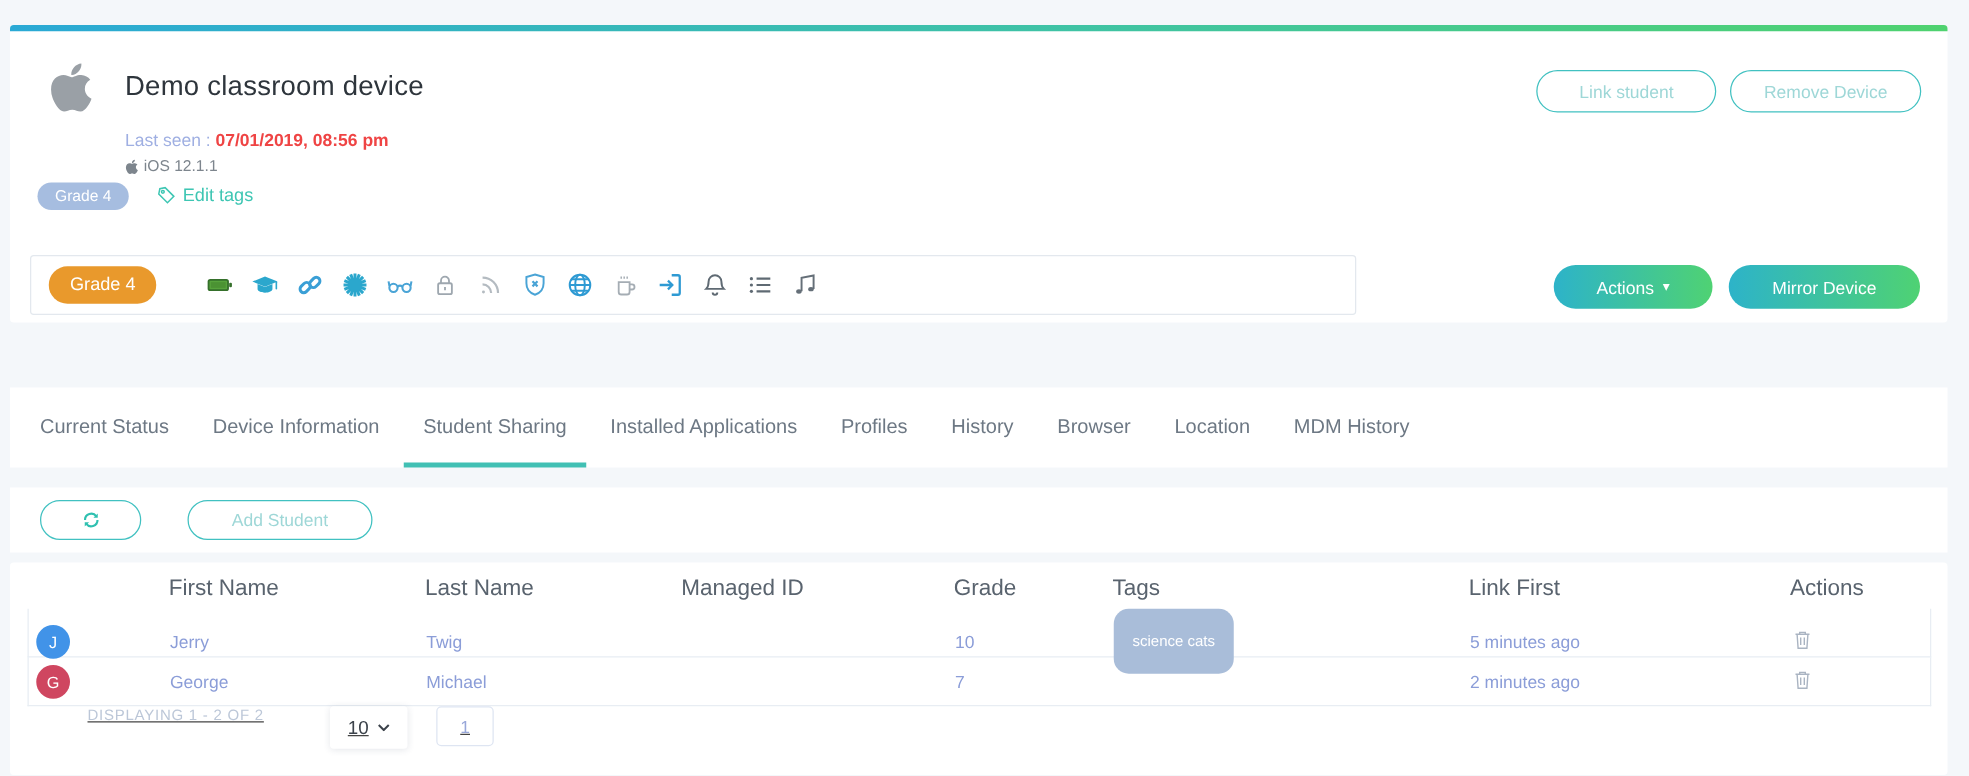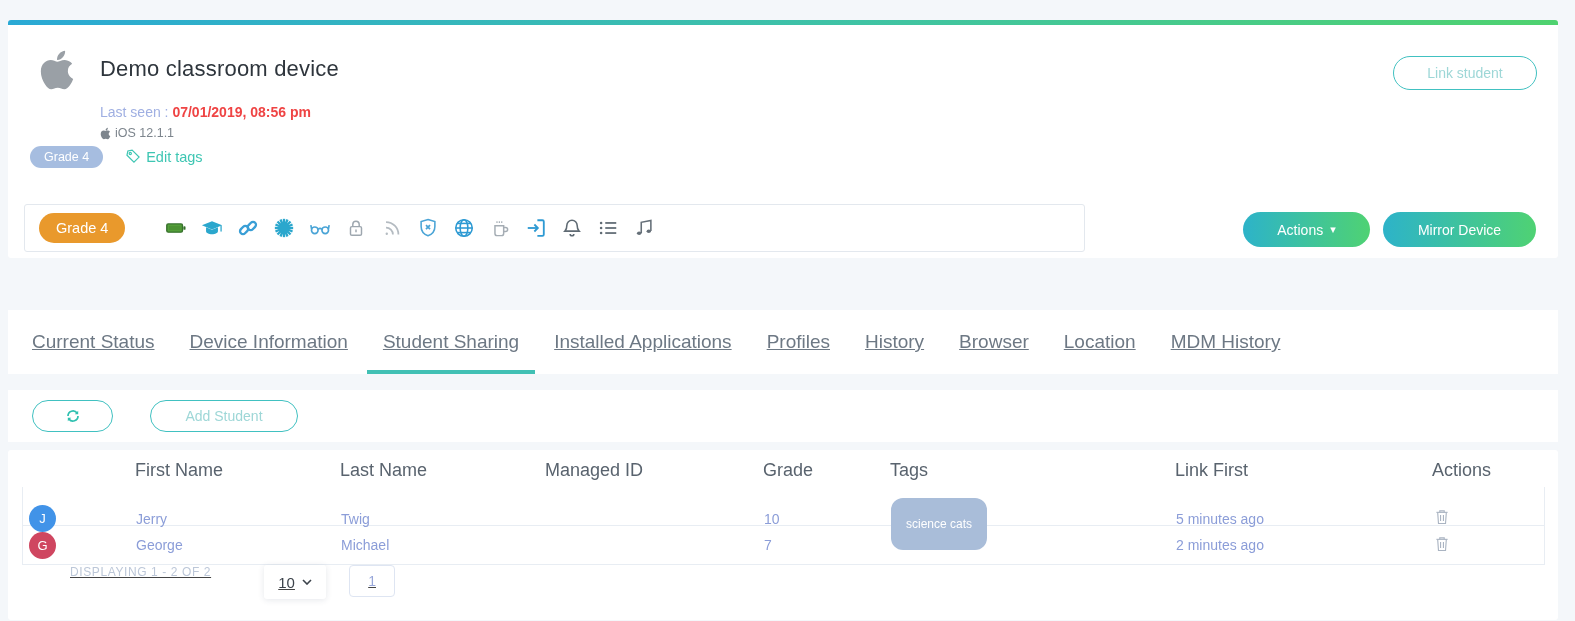--- a/index.html
+++ b/index.html
@@ -42,41 +42,41 @@
   .action-buttons { position: absolute; top: 192px; right: 22px; display: flex; gap: 13px; }
   .pill-gradient { background: linear-gradient(90deg, #2db3c9, #4fd273); color: #fff; border: none;
     border-radius: 18px; height: 35px; font-size: 14px; display: flex; align-items: center; justify-content: center;
     gap: 7px; cursor: pointer; font-family: "Liberation Sans", sans-serif; }
   .btn-actions { width: 127px; }
   .btn-mirror { width: 153px; }
   .caret { font-size: 11px; }
 
   
   .tab-band { margin-top: 52px; height: 64px; display: flex; align-items: stretch; padding-left: 24px; gap: 35px; }
-  .tab { position: relative; display: flex; align-items: center; font-size: 19px; color: #6d7884; cursor: pointer; white-space: nowrap; text-decoration: underline; }
+  .tab { position: relative; display: flex; align-items: center; font-size: 16px; color: #6d7884; cursor: pointer; white-space: nowrap; }
   .tab.active::after { content: ""; position: absolute; left: -16px; right: -16px; bottom: 0; height: 4px; background: #41c0b4; }
 
   
   .tools-band { margin-top: 16px; height: 52px; display: flex; align-items: center; padding-left: 24px; gap: 37px; }
   .btn-refresh { min-width: 81px; width: 81px; padding: 0; height: 32px; }
   .btn-refresh svg { width: 16px; height: 16px; }
   .btn-add { min-width: 148px; height: 32px; }
 
   
   .table-card { margin-top: 8px; height: 170px; border-radius: 3px; padding: 0 13px 0 14px; }
   .grid { display: grid; grid-template-columns: 113px 205px 205px 218px 127px 285px 257px 1fr; align-items: center; }
   .thead { height: 37px; padding-top: 3px; font-size: 18px; color: #59636e; }
   .trow { height: 39px; border: 1px solid #e8edf3; border-top: none; font-size: 14px; color: #8b9dd8; }
   .trow:first-of-type { border-top: 1px solid #e8edf3; }
   .avatar { width: 27px; height: 27px; border-radius: 50%; color: #fff; font-size: 13px;
     display: flex; align-items: center; justify-content: center; margin-left: 6px; }
   .avatar-blue { background: #4193e8; }
   .avatar-red { background: #cf4660; }
   .tag-pill { display: inline-block; background: #a9bdd9; color: #fff; font-size: 12px;
-    padding: 19px 15px; border-radius: 12px; margin-top: 11px; }
+    padding: 19px 15px; border-radius: 12px; }
   .trash-btn { background: none; border: none; cursor: pointer; padding: 0; width: 18px; height: 19px; }
   .trash-btn svg { width: 16px; height: 18px; stroke: #aab4c2; fill: none; stroke-width: 1.4; }
 
   
   .pagination { height: 56px; display: flex; align-items: flex-start; padding-left: 48px; text-decoration: underline; }
   .displaying { font-size: 12px; color: #bcc7d8; letter-spacing: .6px; }
   .page-size { margin-left: 53px; width: 62px; height: 34px; background: #fff; border-radius: 3px;
     box-shadow: 0 1px 6px rgba(40,60,90,.12); display: flex; align-items: center; justify-content: center;
     gap: 7px; font-size: 15px; color: #3c434b; cursor: pointer; }
   .page-size svg { width: 10px; height: 6px; stroke: #3c434b; fill: none; stroke-width: 1.6; }
@@ -115,20 +115,21 @@
       <svg viewBox="0 0 20 20">
           <path d="M2.5 7.8 3.6 2.5l5.3-1.1 8.7 8.7-6.4 6.4z"></path>
           <circle cx="6.6" cy="5.6" r="1.4"></circle>
         </svg>
       <span>Edit tags</span>
     </span>
   </div>
 
   <div class="hdr-buttons">
     <button class="pill-outline">Link student</button>
+    <button class="pill-outline">Remove Device</button>
   </div>
 
   <div class="toolbar-box">
     <span class="grade-chip">Grade 4</span>
     <div class="status-icons">
       <span class="sicon">
         <svg viewBox="0 0 24 24">
             <rect x="2" y="7.5" width="17" height="9" rx="1.5" fill="#57a33c" stroke="#35702b" stroke-width="1.6"></rect>
             <rect x="4" y="9.5" width="13" height="5" fill="#4b9233"></rect>
             <rect x="20" y="10" width="2.4" height="4" rx="1" fill="#35702b"></rect>

